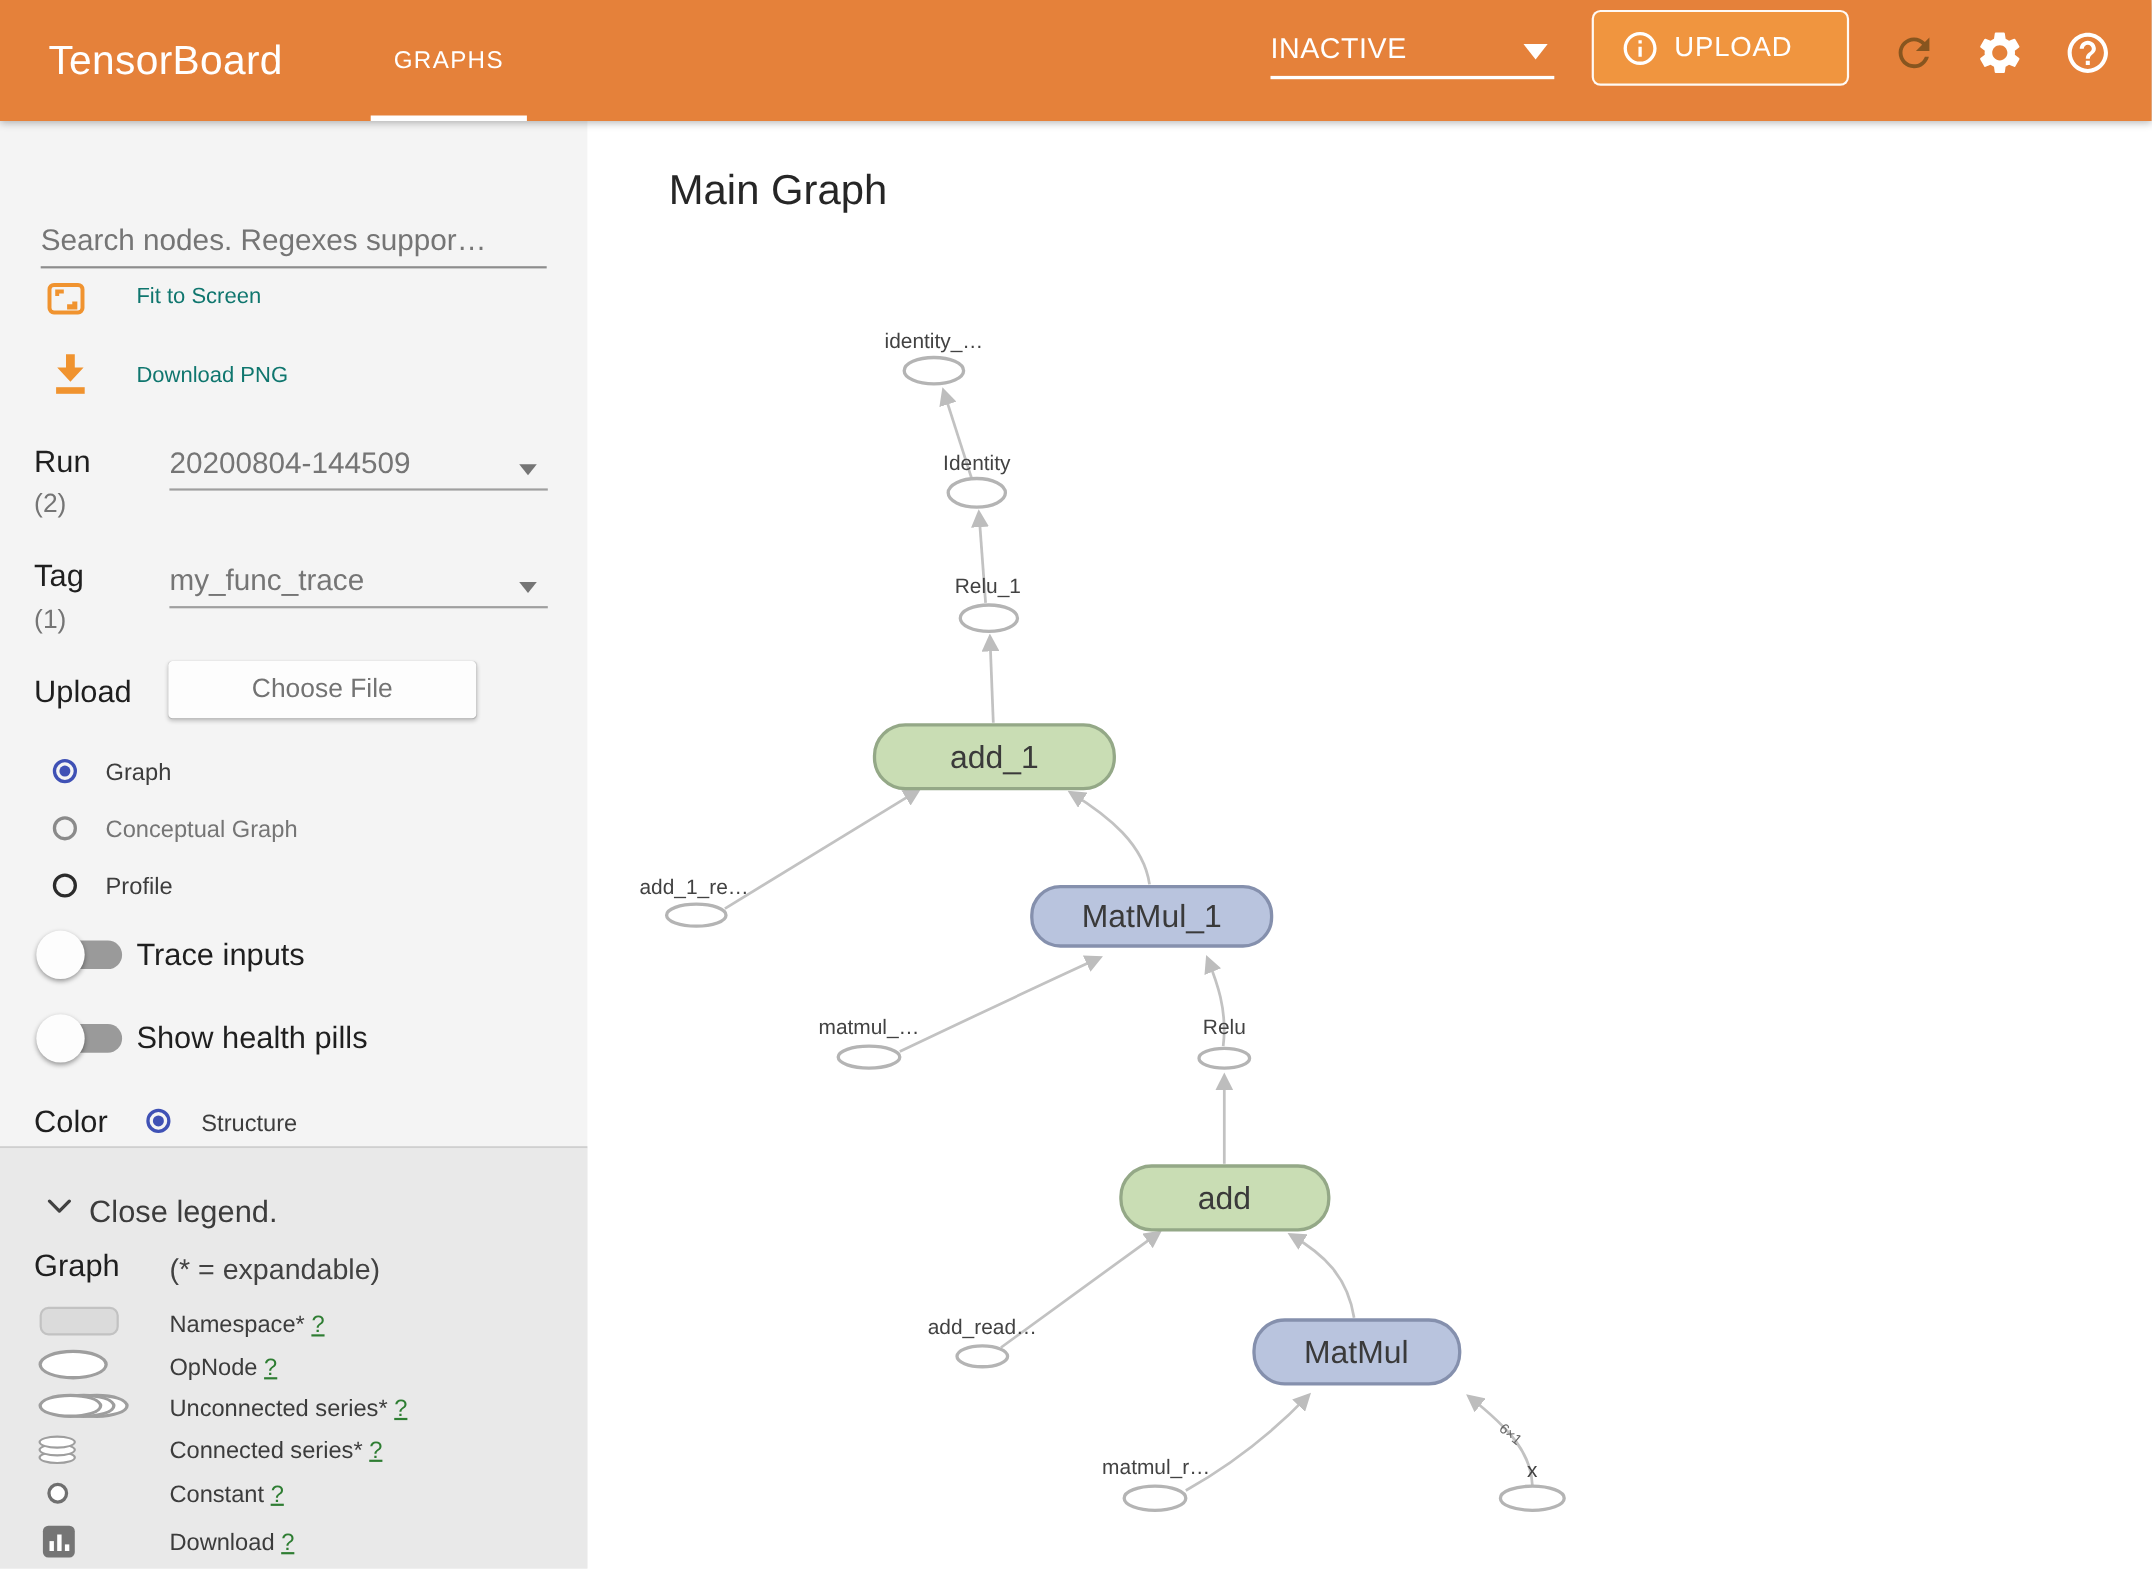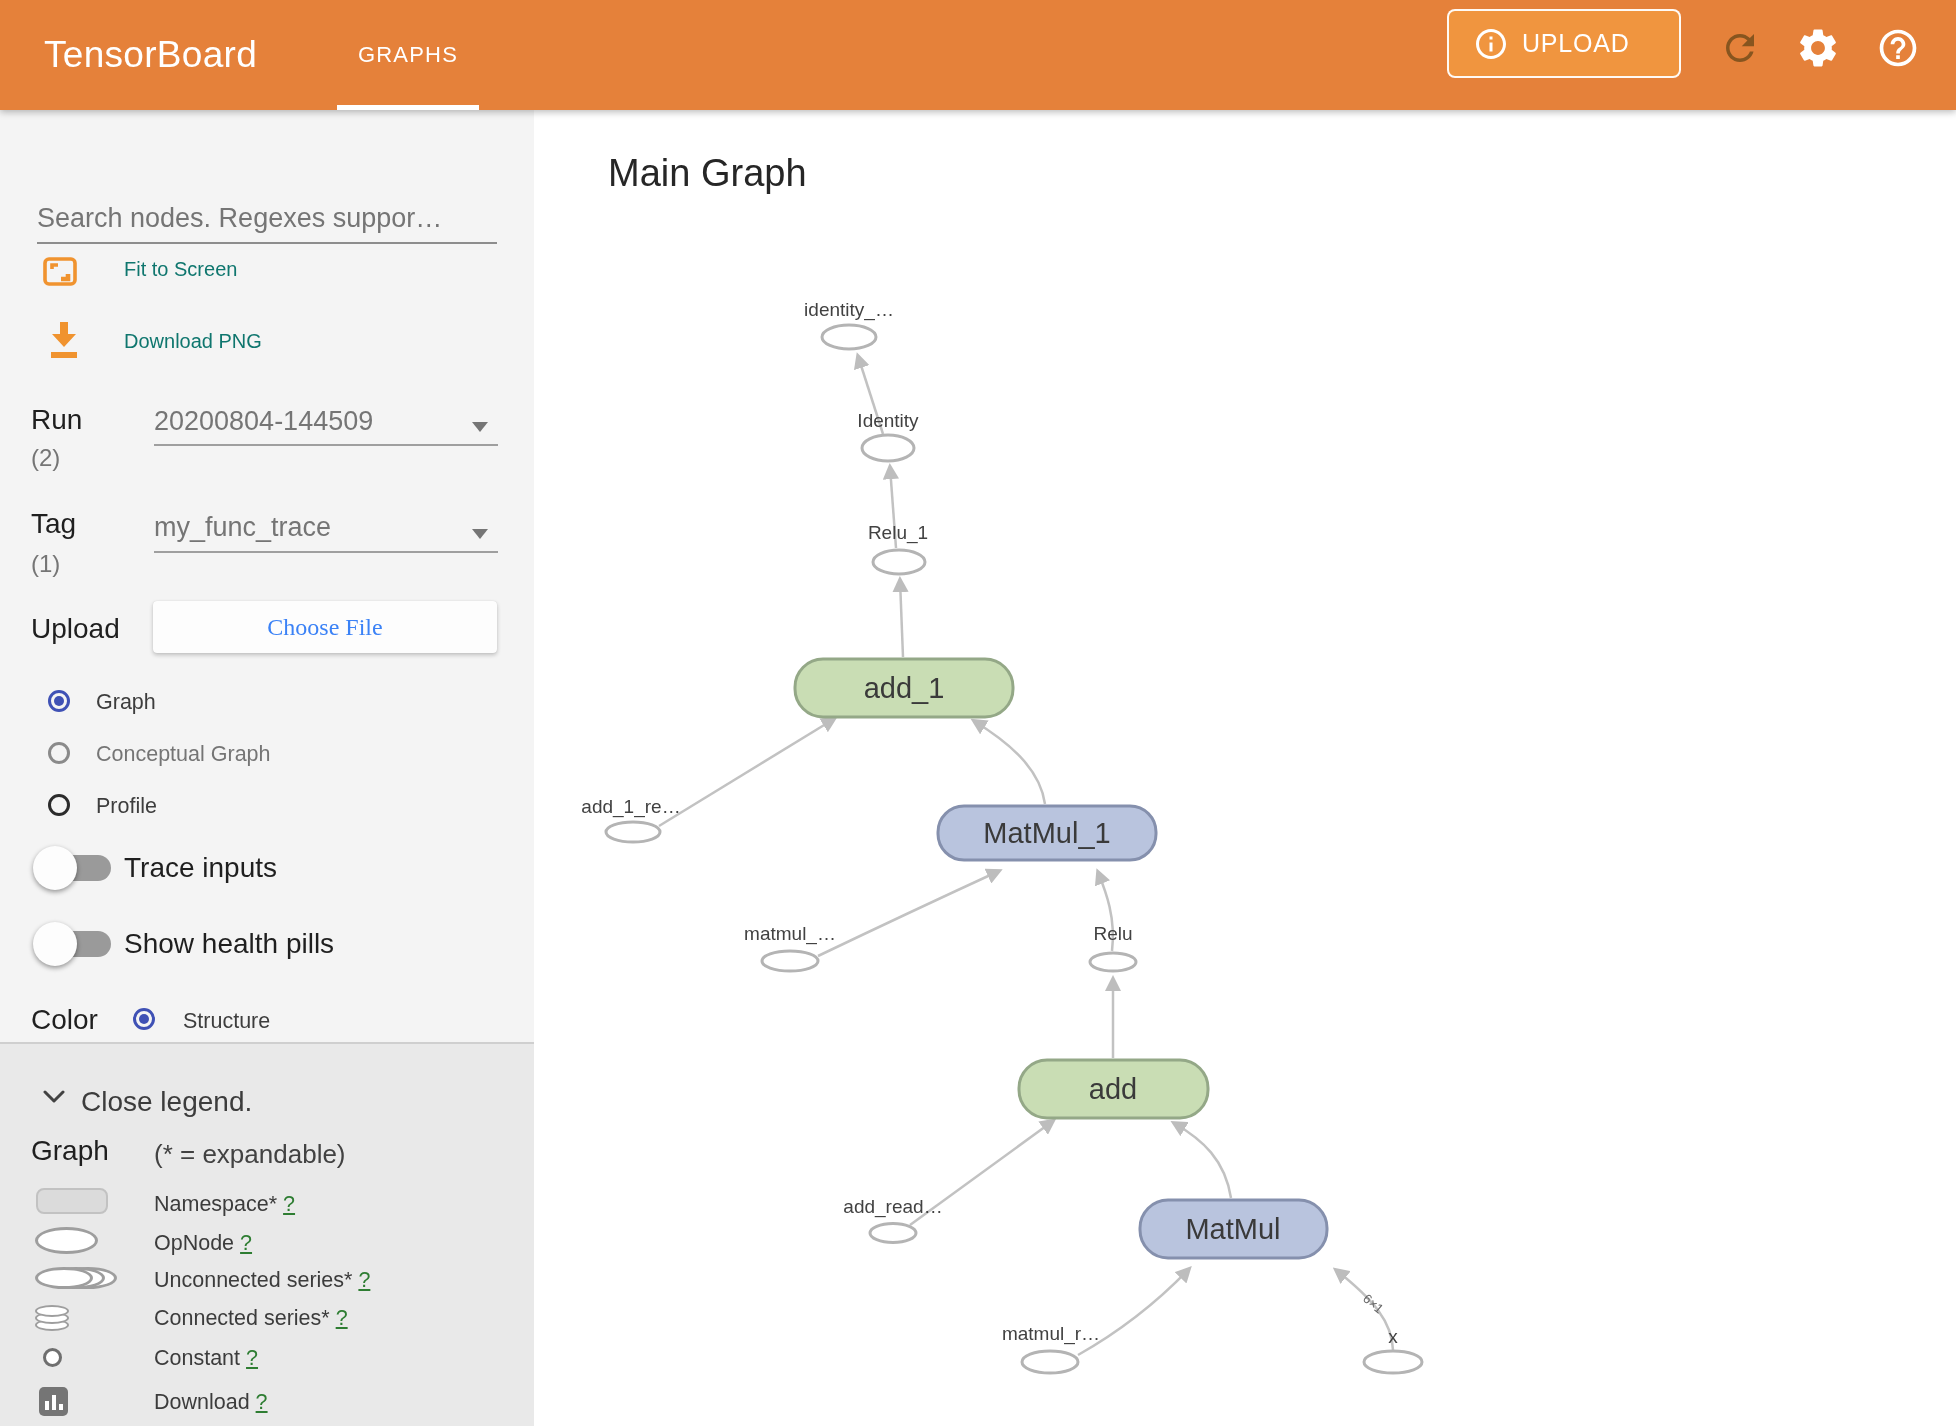--- a/index.html
+++ b/index.html
@@ -36,24 +36,24 @@
     background:transparent; border:none; outline:none; border-bottom:2px solid #8d8d8d;
     font-family:"Liberation Sans",sans-serif; font-size:27px; color:#555;margin-top:24px; }
   #search-input::placeholder { color:#757575; opacity:1; }
   .tool-row-label { position:absolute; left:124px; font-size:20px; color:#0f766e; }
   .fld-label { position:absolute; left:31px; font-size:28px; color:#1f1f1f; }
   .fld-count { position:absolute; left:31px; font-size:24px; color:#757575; }
   .dd-value { position:absolute; left:154px; font-size:27px; color:#757575; }
   .dd-caret { position:absolute; left:472px; width:0; height:0;
     border-left:8px solid transparent; border-right:8px solid transparent; border-top:10px solid #757575; }
   .dd-line { position:absolute; left:154px; width:344px; height:2px; background:#9f9f9f; }
-  #choose-file { position:absolute; left:153px; top:491px; width:344px; height:52px;
+  #choose-file { position:absolute; left:153px; top:491px; width:280px; height:52px;
     background:#fdfdfd; border-radius:4px; box-shadow:0 2px 4px rgba(0,0,0,.22), 0 0 1px rgba(0,0,0,.15);
     display:flex; align-items:center; justify-content:center;
-    font-size:24px; color:#3b82f6; cursor:pointer;font-family:Liberation Serif, serif; }
+    font-size:24px; color:#737373; cursor:pointer; }
   .radio { position:absolute; width:22px; height:22px; border-radius:50%; border:3px solid #8a8a8a; }
   .radio.sel { border-color:#3f51b5; }
   .radio.sel::after { content:""; position:absolute; left:3px; top:3px; right:3px; bottom:3px;
     border-radius:50%; background:#3f51b5; }
   .radio.dark { border-color:#2b2b2b; }
   .radio-label { position:absolute; left:96px; font-size:21.5px; color:#3d3d3d; }
   .toggle { position:absolute; left:33px; width:80px; height:46px; cursor:pointer; }
   .toggle .track { position:absolute; left:4px; top:10px; width:74px; height:26px;
     border-radius:13px; background:#9a9a9a; }
   .toggle .knob { position:absolute; left:0; top:1px; width:44px; height:44px; border-radius:50%;
@@ -87,20 +87,25 @@
   .op-ellipse { fill:#fff; stroke:#b4b4b4; stroke-width:3; }
 </style>
 </head>
 <body>
 
 <div id="header">
   <div id="logo">TensorBoard</div>
   <div id="tab-graphs">GRAPHS</div>
   <div id="tab-underline"></div>
 
+  <div id="status-dd">
+    <div class="val">INACTIVE</div>
+    <div class="caret"></div>
+    <div class="line"></div>
+  </div>
 
   <div id="upload-btn">
     <svg width="36" height="36" viewBox="0 0 24 24">
       <path fill="#fff" d="M11,17h2v-6h-2V17z M12,2C6.48,2,2,6.48,2,12s4.48,10,10,10s10-4.48,10-10S17.52,2,12,2z M12,20c-4.41,0-8-3.59-8-8 s3.59-8,8-8s8,3.59,8,8S16.41,20,12,20z M11,9h2V7h-2V9z"></path>
     </svg>
     <span>UPLOAD</span>
   </div>
 
   <div class="hdr-icon" style="left:1716px;">
     <svg width="42" height="42" viewBox="0 0 24 24">

